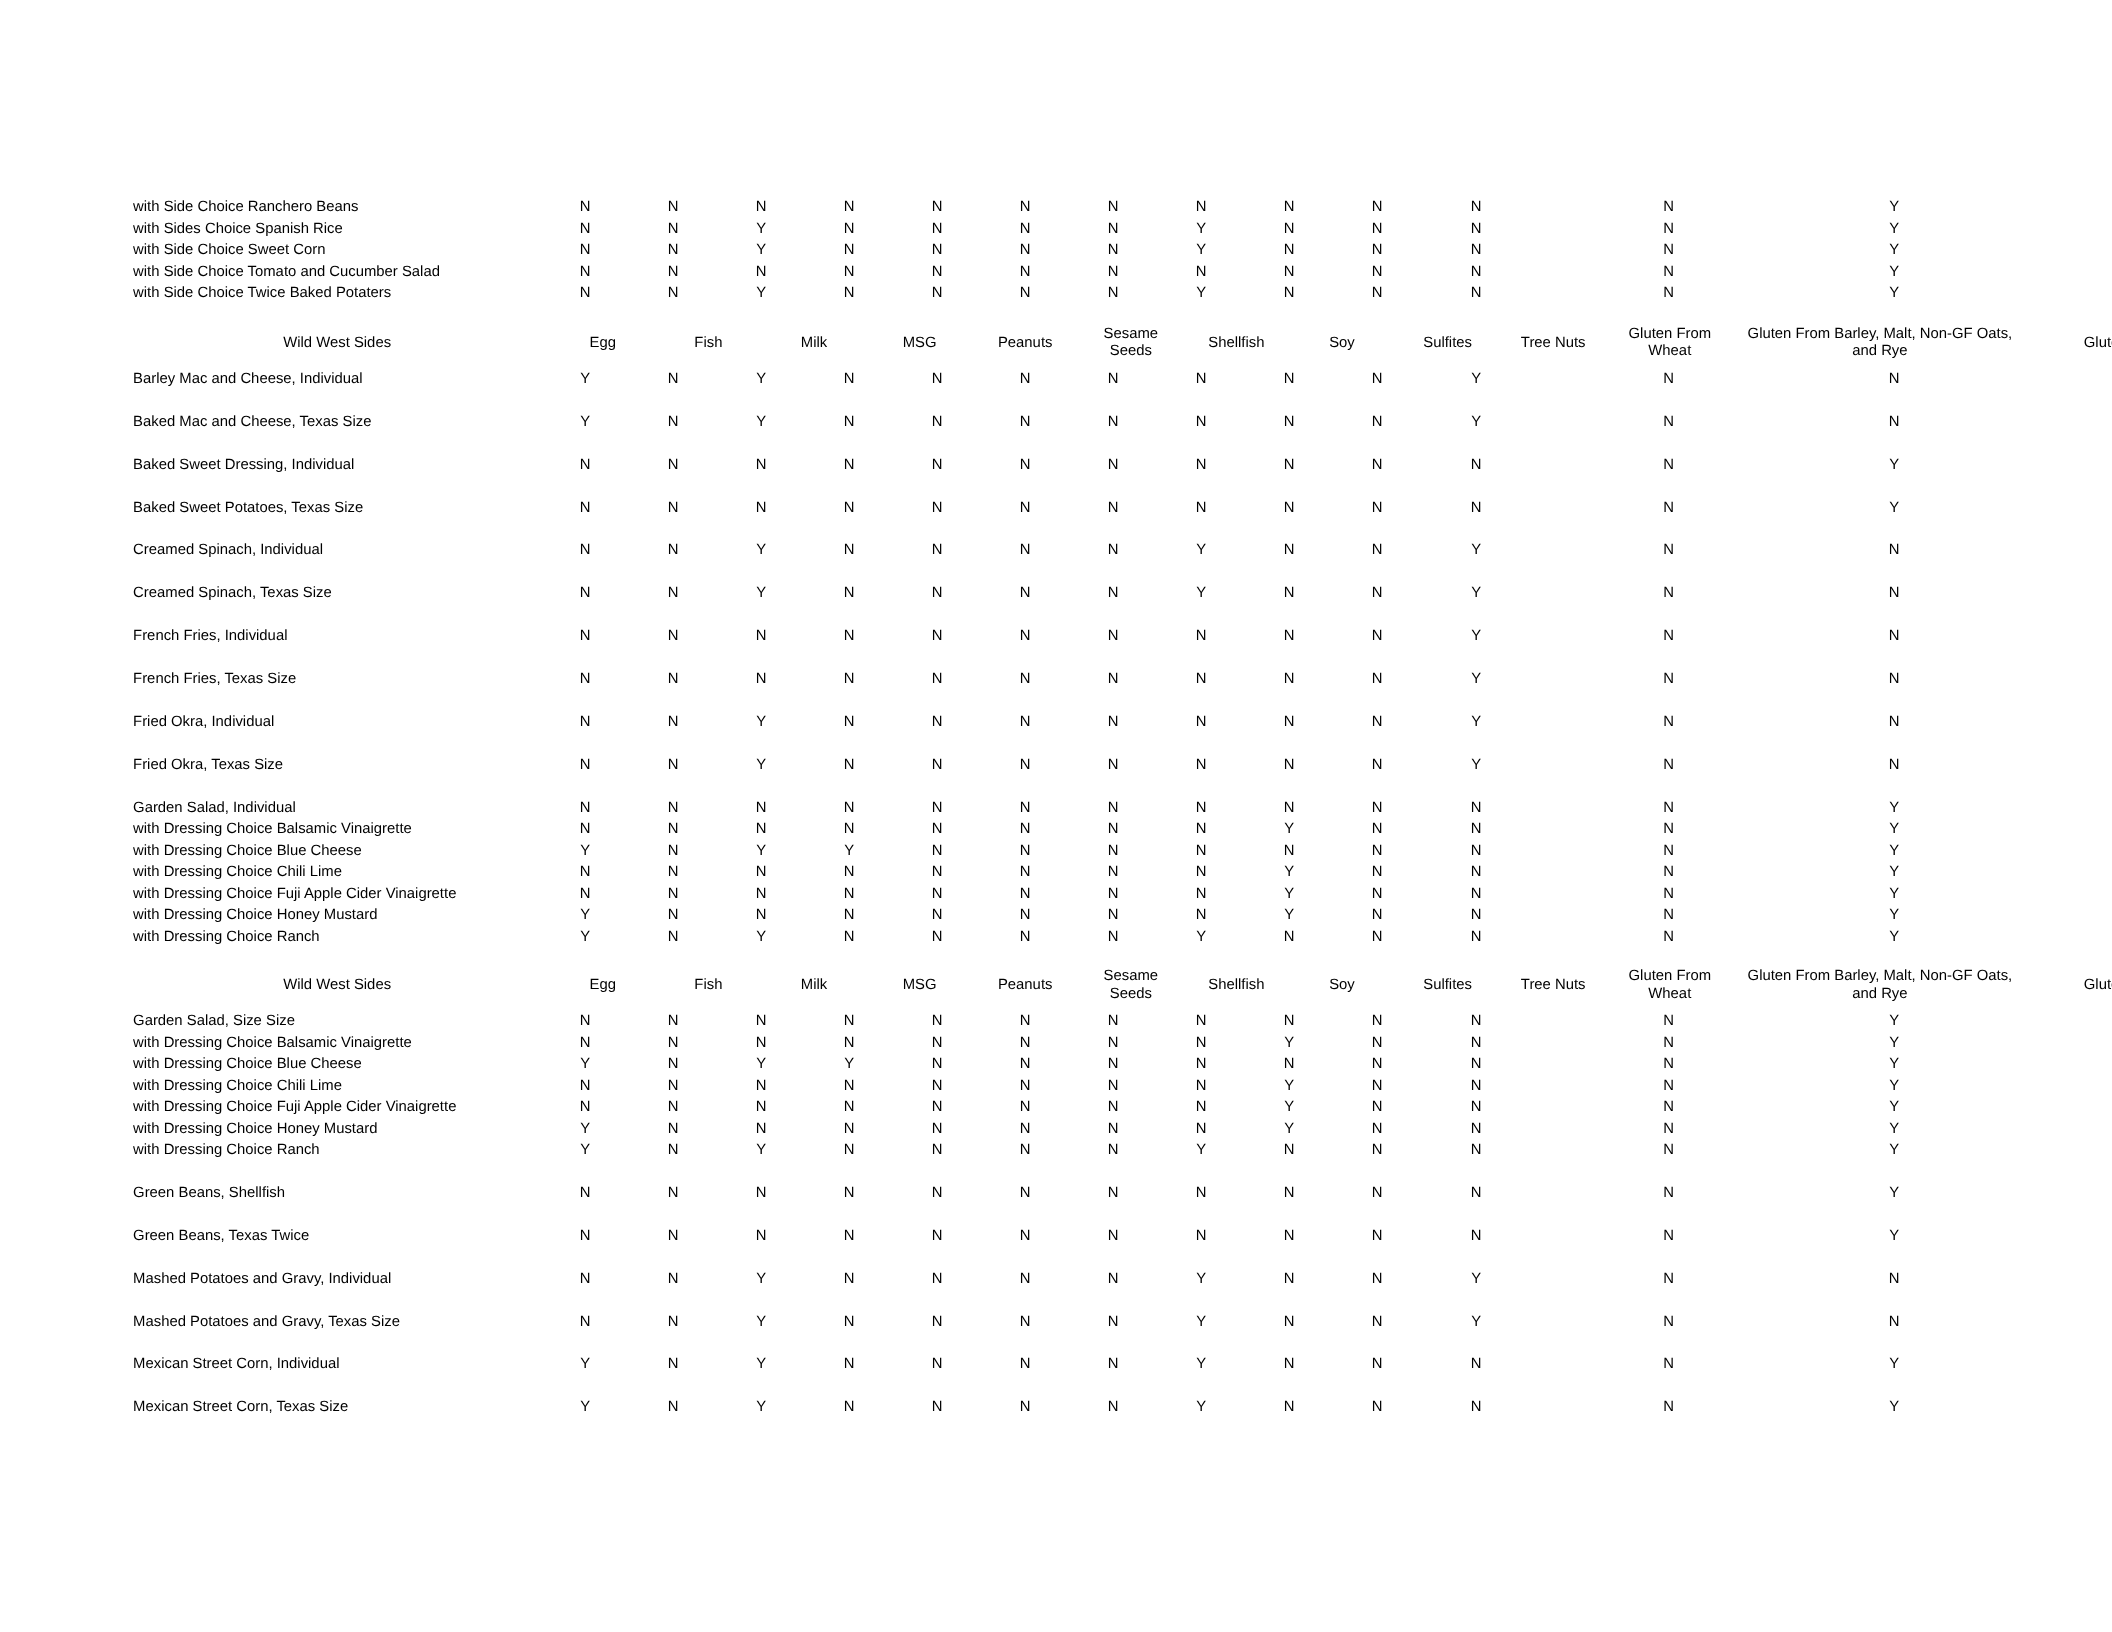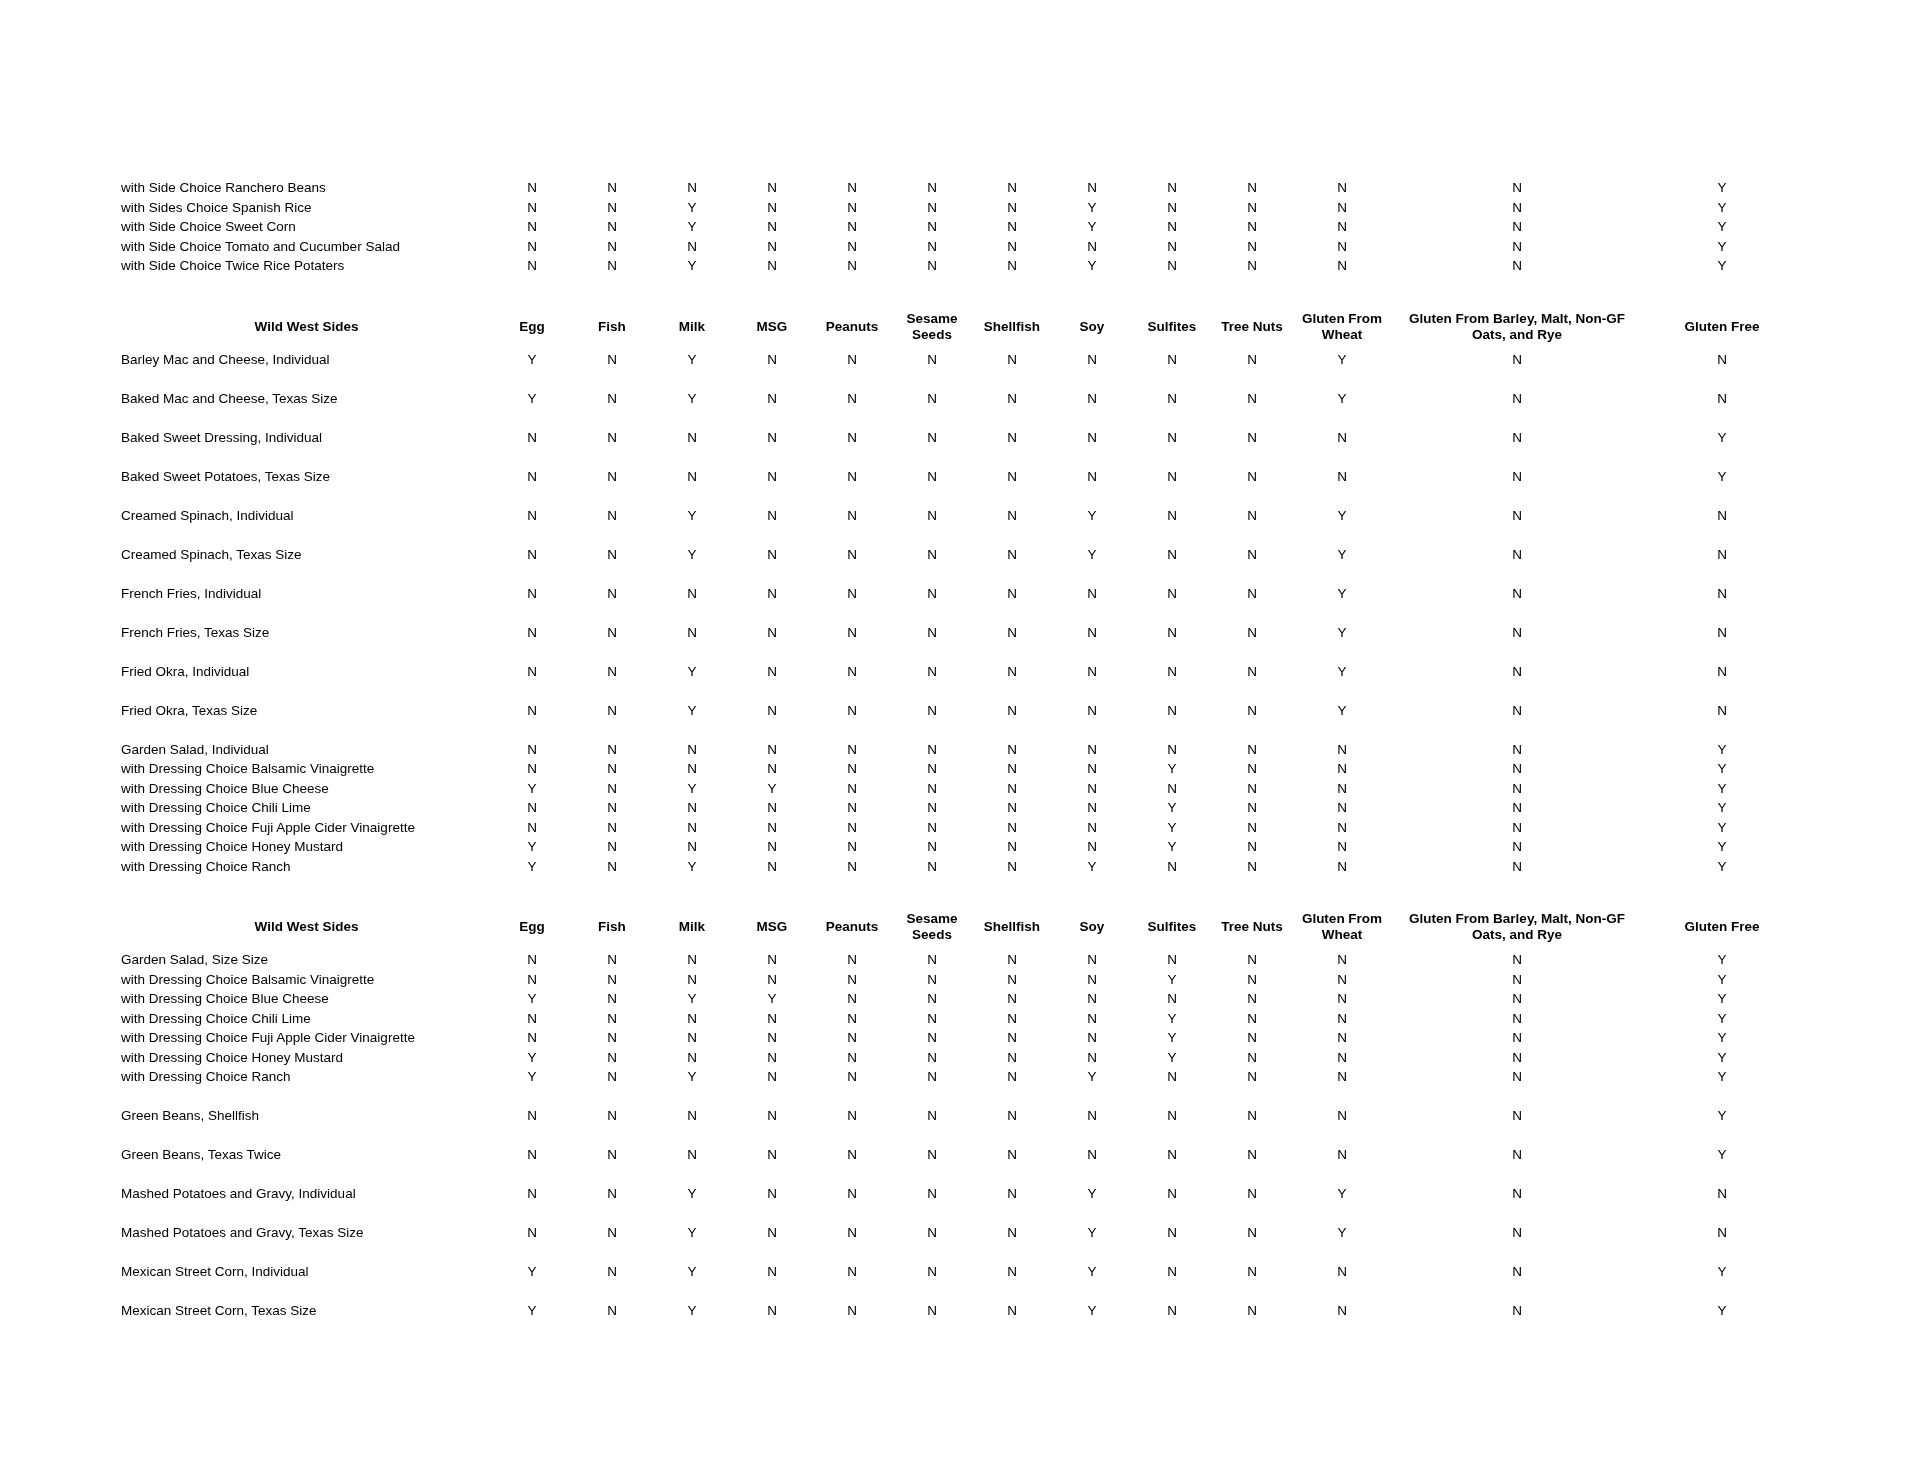--- a/index.html
+++ b/index.html
@@ -35,25 +35,26 @@
     white-space: nowrap;
     overflow: visible;
   }
   .val-cell {
     text-align: center;
   }
   .header-row {
     display: grid;
     grid-template-columns: 492px repeat(10, 80px) 100px 250px 160px;
     min-height: 46px;
-    margin-top: 28px;
+    margin-top: 12px;
     align-items: center;
-    font-weight: bold;
+    font-weight: normal;
     font-size: 13.5px;
     line-height: 16px;
+    gap: 16px;
   }
   .header-label-cell {
     padding-left: 121px;
     text-align: center;
     white-space: nowrap;
   }
   .col-header-cell {
     text-align: center;
     padding: 0 2px;
   }
@@ -121,21 +122,21 @@
         <div class="val-cell">N</div>
         <div class="val-cell">N</div>
         <div class="val-cell">N</div>
         <div class="val-cell">N</div>
         <div class="val-cell">N</div>
         <div class="val-cell">N</div>
         <div class="val-cell">N</div>
         <div class="val-cell">Y</div>
       </div>
       <div class="grid-row">
-        <div class="label-cell">with Side Choice Twice Rice Potaters</div>
+        <div class="label-cell">with Side Choice Twice Baked Potaters</div>
         <div class="val-cell">N</div>
         <div class="val-cell">N</div>
         <div class="val-cell">Y</div>
         <div class="val-cell">N</div>
         <div class="val-cell">N</div>
         <div class="val-cell">N</div>
         <div class="val-cell">N</div>
         <div class="val-cell">Y</div>
         <div class="val-cell">N</div>
         <div class="val-cell">N</div>

